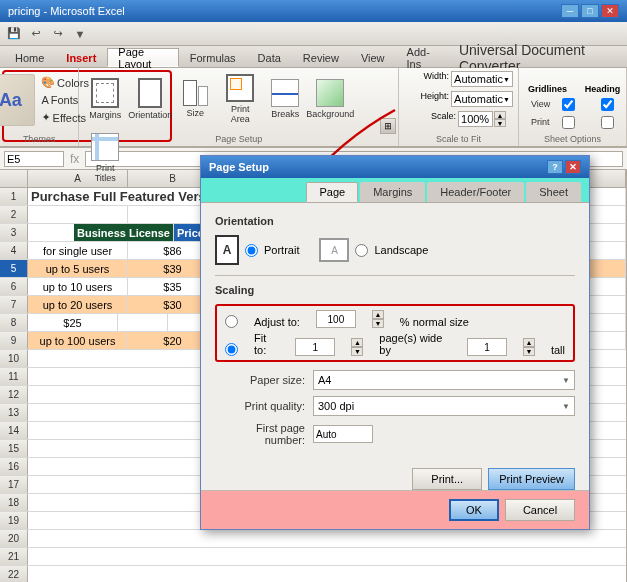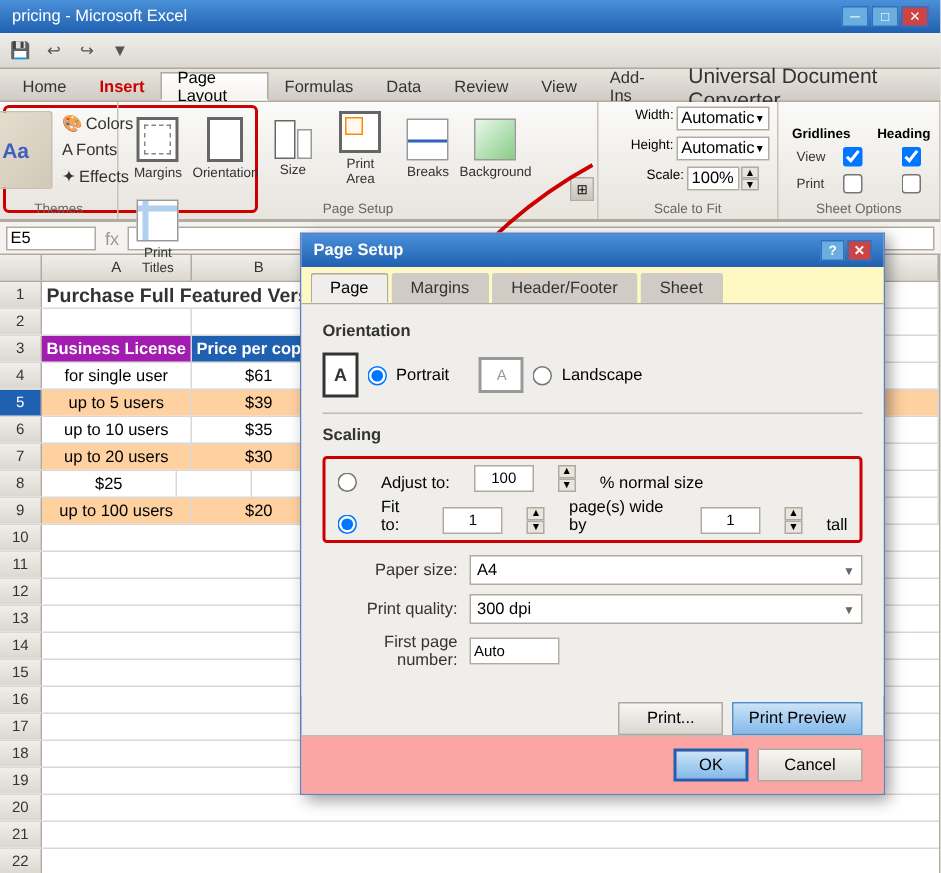--- a/index.html
+++ b/index.html
@@ -283,24 +283,25 @@
       display: flex;
       justify-content: space-between;
       align-items: center;
       height: 22px;
     }
     .dialog-title-btns { display: flex; gap: 2px; }
     .dialog-title-btn { width: 16px; height: 14px; background: #6aaddf; border: 1px solid #3070c0; cursor: pointer; font-size: 9px; color: white; display: flex; align-items: center; justify-content: center; }
 
     
     .dialog-tabs {
-      background: #fef9c3;
+      background: #5eead4;
       display: flex;
       padding: 4px 6px 0;
       border-bottom: 1px solid #b0aaa0;
+      justify-content: flex-end;
     }
     .dialog-tab {
       padding: 3px 12px;
       cursor: pointer;
       border: 1px solid transparent;
       border-bottom: none;
       font-size: 11px;
       color: #333;
       background: #d0ccc5;
       margin-right: 2px;
@@ -502,21 +503,21 @@
   <div class="tab" style="font-size:14px;">Universal Document Converter</div>
 </div>
 
 <div class="ribbon">
 
   <div class="ribbon-highlight"></div>
 
   <div class="ribbon-group themes-group">
     <div class="ribbon-group-content">
       <div class="themes-big-btn">
-        <span style="font-size:14px;font-weight:bold;color:#4060c0;">Aa</span>
+        <span style="font-size:18px;font-weight:bold;color:#4060c0;">Aa</span>
       </div>
       <div class="themes-small-btns">
         <div class="ribbon-btn-small">
           <span>🎨</span>
           <span>Colors</span>
         </div>
         <div class="ribbon-btn-small">
           <span>A</span>
           <span>Fonts</span>
         </div>
@@ -671,33 +672,33 @@
     <div class="cell cell-b"></div>
     <div class="cell cell-c"></div>
     <div class="cell cell-d"></div>
     <div class="cell cell-e"></div>
     <div class="cell cell-f"></div>
     <div class="cell cell-rest"></div>
   </div>
 
   <div class="sheet-row">
     <div class="row-num">3</div>
-    <div class="cell cell-a bold" style="background:#a21caf;color:white;">Business License</div>
+    <div class="cell cell-a bold" style="background:#14532d;color:white;margin-left:46px;">Business License</div>
     <div class="cell cell-b bold" style="background:#2060b0;color:white;">Price per copy</div>
     <div class="cell cell-c" style="background:#2060b0;"></div>
     <div class="cell cell-d"></div>
     <div class="cell cell-e"></div>
     <div class="cell cell-f"></div>
     <div class="cell cell-rest"></div>
   </div>
 
   <div class="sheet-row">
     <div class="row-num">4</div>
     <div class="cell cell-a center">for single user</div>
-    <div class="cell cell-b center">$61</div>
+    <div class="cell cell-b center">$86</div>
     <div class="cell cell-c"></div>
     <div class="cell cell-d"></div>
     <div class="cell cell-e"></div>
     <div class="cell cell-f"></div>
     <div class="cell cell-rest"></div>
   </div>
 
   <div class="sheet-row">
     <div class="row-num" style="background:#2060b0;color:white;">5</div>
     <div class="cell cell-a center highlight-row">up to 5 users</div>

